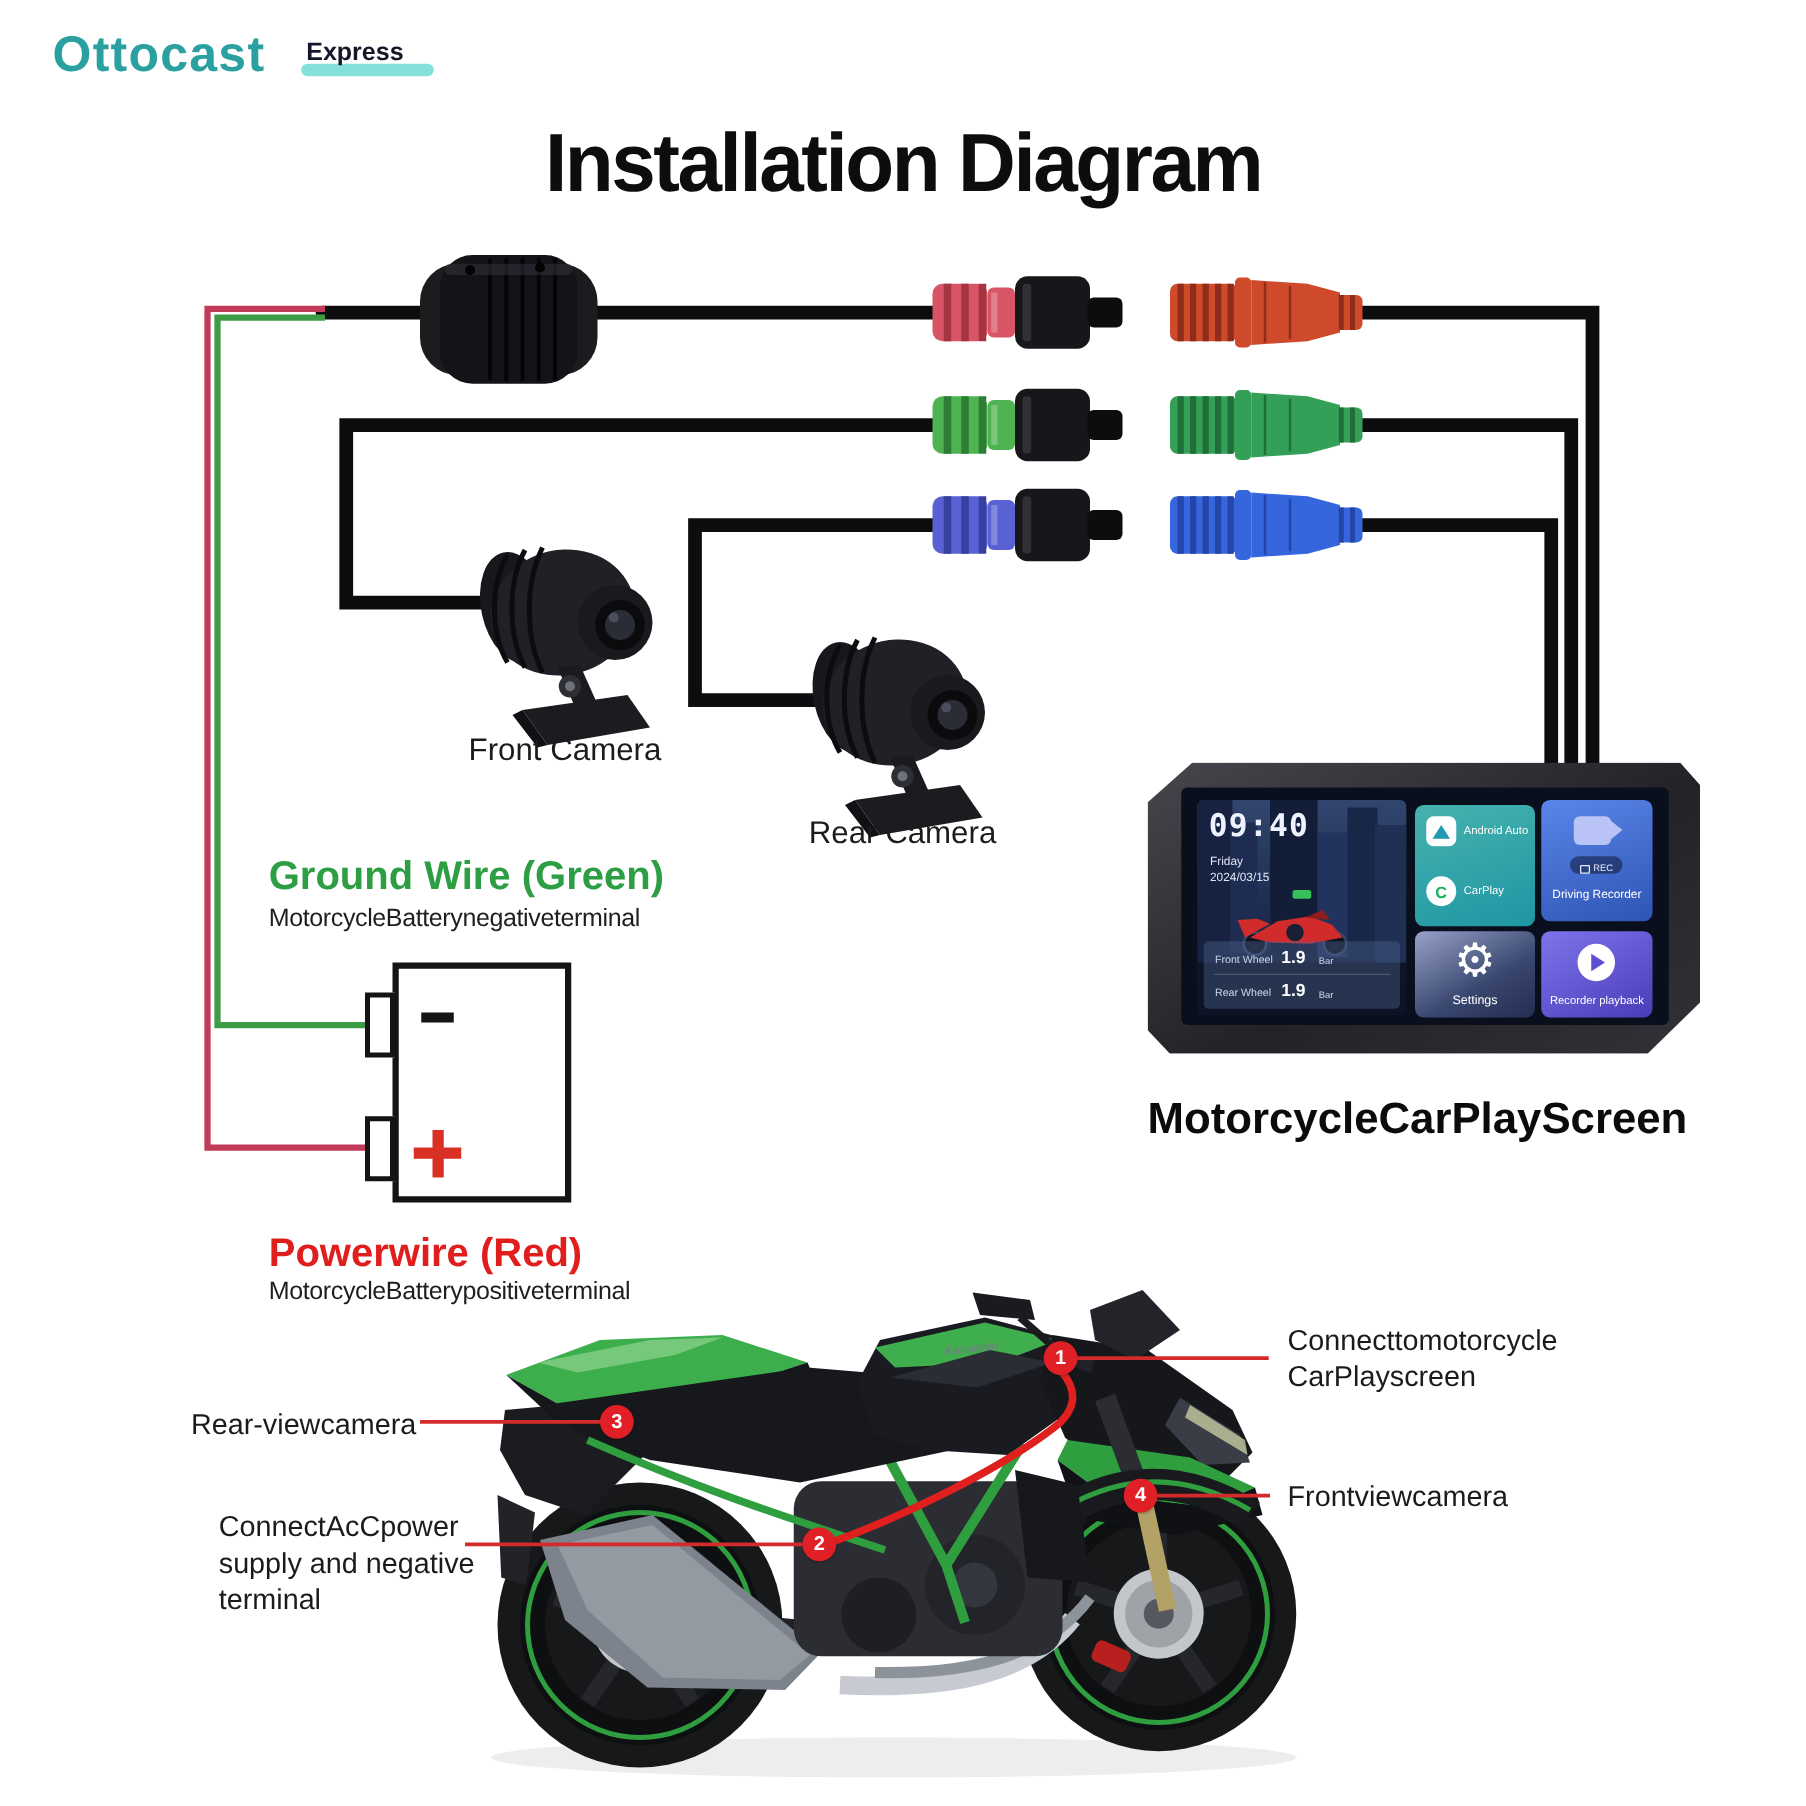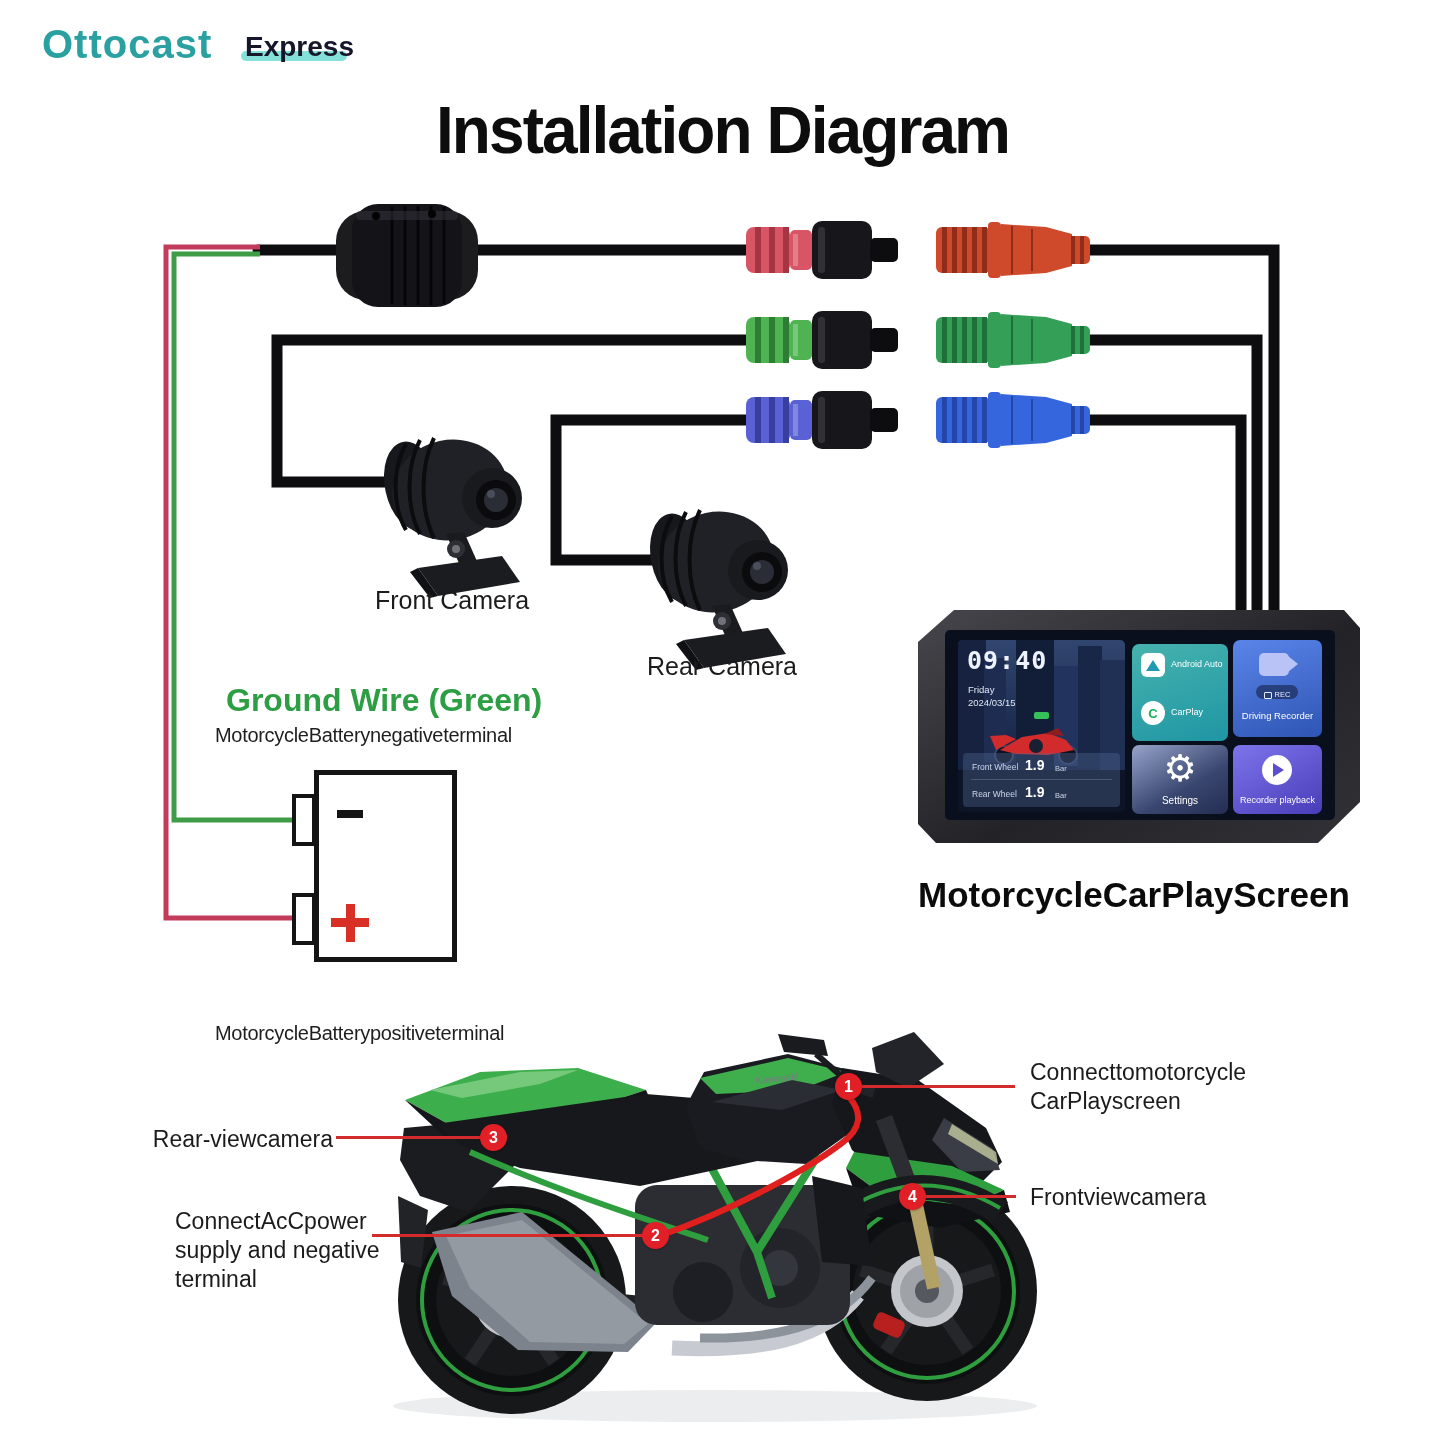--- a/index.html
+++ b/index.html
@@ -4,21 +4,21 @@
 <style>
   html,body{margin:0;padding:0;background:#fff;}
   #canvas{position:relative;width:1445px;height:1445px;background:#fff;overflow:hidden;
           font-family:"Liberation Sans",sans-serif;color:#1b1b1b;}
   .abs{position:absolute;}
   svg{display:block;}
   #art{position:absolute;left:0;top:0;z-index:1;}
   .txt{position:absolute;z-index:5;}
   
   .logo-brand{font-size:40px;font-weight:bold;color:#2aa0a0;letter-spacing:1px;}
-  .logo-suffix{font-size:28px;font-weight:600;color:#16162a;}
+  .logo-suffix{font-size:20px;font-weight:600;color:#16162a;}
   .logo-bar{position:absolute;left:241px;top:51px;width:106px;height:10px;background:#84e0d8;border-radius:5px;z-index:4;}
   
   .page-title{left:0;top:92px;width:1445px;text-align:center;font-size:66px;font-weight:bold;
               color:#0d0d0d;letter-spacing:-2px;transform:scaleX(.97);}
   .cam-label{font-size:25px;color:#1c1c1c;text-align:center;width:240px;}
   .sec-title{font-size:32px;font-weight:bold;}
   .sec-sub{font-size:20px;color:#1e1e1e;letter-spacing:-.3px;}
   .screen-label{left:918px;top:875px;width:442px;text-align:left;font-size:35px;font-weight:bold;color:#0b0b0b;}
   
   .battery-box{left:314px;top:770px;width:143px;height:192px;border:5px solid #141414;background:#fff;z-index:3;box-sizing:border-box;}
@@ -266,22 +266,23 @@
   </svg>
 
   <div class="logo-bar"></div>
   <div class="txt logo-brand" style="left:42px;top:22px;">Ottocast</div>
   <div class="txt logo-suffix" style="left:245px;top:31px;">Express</div>
   <div class="txt page-title">Installation Diagram</div>
 
   <div class="txt cam-label" style="left:332px;top:586px;">Front Camera</div>
   <div class="txt cam-label" style="left:602px;top:652px;">Rear Camera</div>
 
-  <div class="txt sec-title" style="left:226px;top:682px;color:#2d9e44;">Ground Wire (Green)</div>
+  <div class="txt sec-title" style="left:215px;top:682px;color:#2d9e44;">Ground Wire (Green)</div>
   <div class="txt sec-sub" style="left:215px;top:724px;">MotorcycleBatterynegativeterminal</div>
+  <div class="txt sec-title" style="left:215px;top:984px;color:#e01e1e;">Powerwire (Red)</div>
   <div class="txt sec-sub" style="left:215px;top:1022px;">MotorcycleBatterypositiveterminal</div>
 
   <div class="abs battery-box"></div>
   <div class="abs battery-tab" style="left:292px;top:794px;"></div>
   <div class="abs battery-tab" style="left:292px;top:893px;"></div>
   <div class="abs sym" style="left:337px;top:810px;width:26px;height:8px;background:#151515;"></div>
   <div class="abs sym" style="left:331px;top:918px;width:38px;height:9px;background:#d93025;"></div>
   <div class="abs sym" style="left:346px;top:904px;width:9px;height:38px;background:#d93025;"></div>
 
   <div class="abs device">

